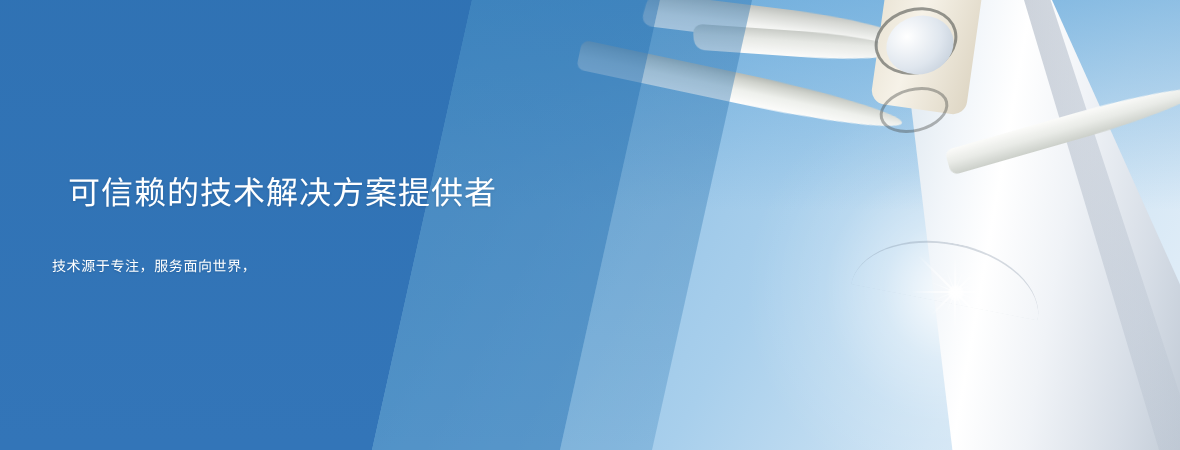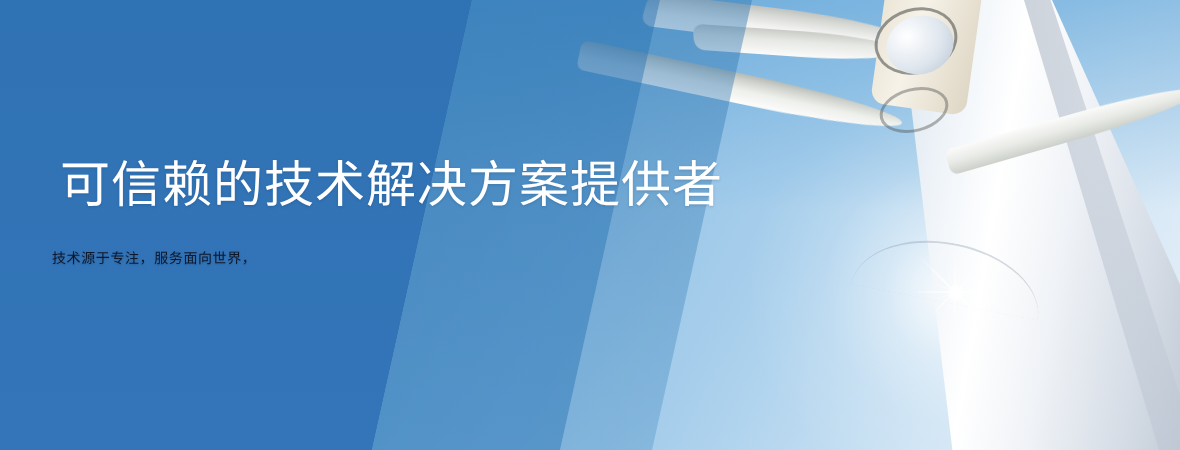--- a/index.html
+++ b/index.html
@@ -237,35 +237,35 @@
   }
 
   
   .copy {
     position: absolute;
     left: 52px;
     top: 148px;
     width: 640px;
   }
   .headline {
-    margin: 8px;
-    font-size: 50px;
+    margin: 16px;
+    font-size: 32px;
     line-height: 58px;
     font-weight: 400;
     color: #ffffff;
     letter-spacing: 1px;
     white-space: nowrap;
     text-shadow: 0 1px 3px rgba(10,40,70,0.18);
   }
   .subcopy { margin-top: 30px; }
   .subline {
     font-size: 14px;
     line-height: 29px;
     font-weight: 400;
-    color: #0f172a;
+    color: #ffffff;
     letter-spacing: 0.6px;
     white-space: nowrap;
     text-shadow: 0 1px 2px rgba(10,40,70,0.20);
   }
 </style>
 </head>
 <body>
 
 <div class="banner">
 

